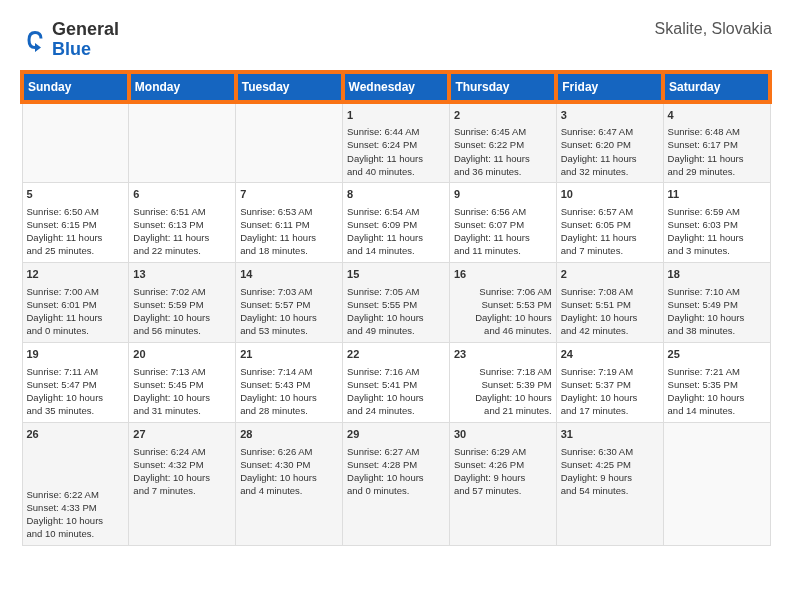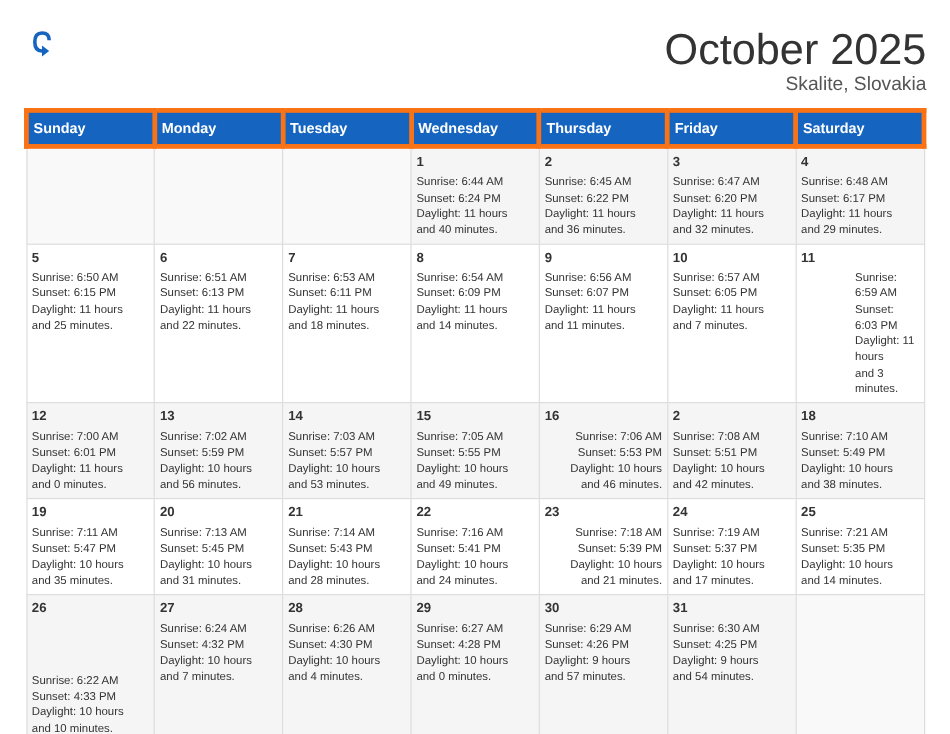--- a/index.html
+++ b/index.html
@@ -96,23 +96,26 @@
     }
   </style>
 </head>
 <body>
 
 <div class="header">
   <div class="logo">
     <svg class="logo-icon" viewBox="0 0 40 40">
       <path d="M10 20 Q10 8 20 8 Q30 8 30 18 L26 18 Q26 12 20 12 Q14 12 14 20 Q14 28 20 28 L20 24 L28 30 L20 36 L20 32 Q10 32 10 20Z" fill="#1565c0"></path>
     </svg>
+    <div class="logo-text">
+      <span class="logo-general">General</span>
+      <span class="logo-blue">Blue</span>
+    </div>
   </div>
   <div class="title-block">
-    <div class="month-title">October 2025</div>
     <div class="subtitle">Skalite, Slovakia</div>
   </div>
 </div>
 
 <table>
   <thead>
     <tr>
     <th>Sunday</th>
         <th>Monday</th>
         <th>Tuesday</th>
@@ -194,21 +197,21 @@
         </td>
         <td>
           <span class="day-num">10</span>
           <div class="day-info" style="white-space: pre-line;">Sunrise: 6:57 AM
 Sunset: 6:05 PM
 Daylight: 11 hours
 and 7 minutes.</div>
         </td>
         <td>
           <span class="day-num">11</span>
-          <div class="day-info" style="white-space: pre-line; margin-left: 45px;">Sunrise: 6:59 AM
+          <div class="day-info" style="white-space: pre-line;">Sunrise: 6:59 AM
 Sunset: 6:03 PM
 Daylight: 11 hours
 and 3 minutes.</div>
         </td>
       </tr>
       <tr>
         <td>
           <span class="day-num">12</span>
           <div class="day-info" style="white-space: pre-line;">Sunrise: 7:00 AM
 Sunset: 6:01 PM

